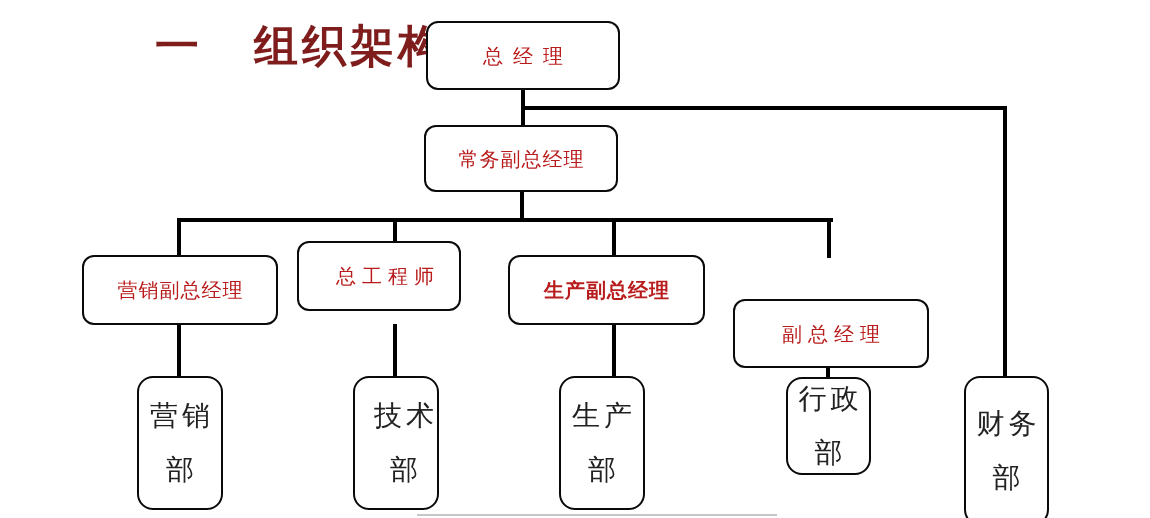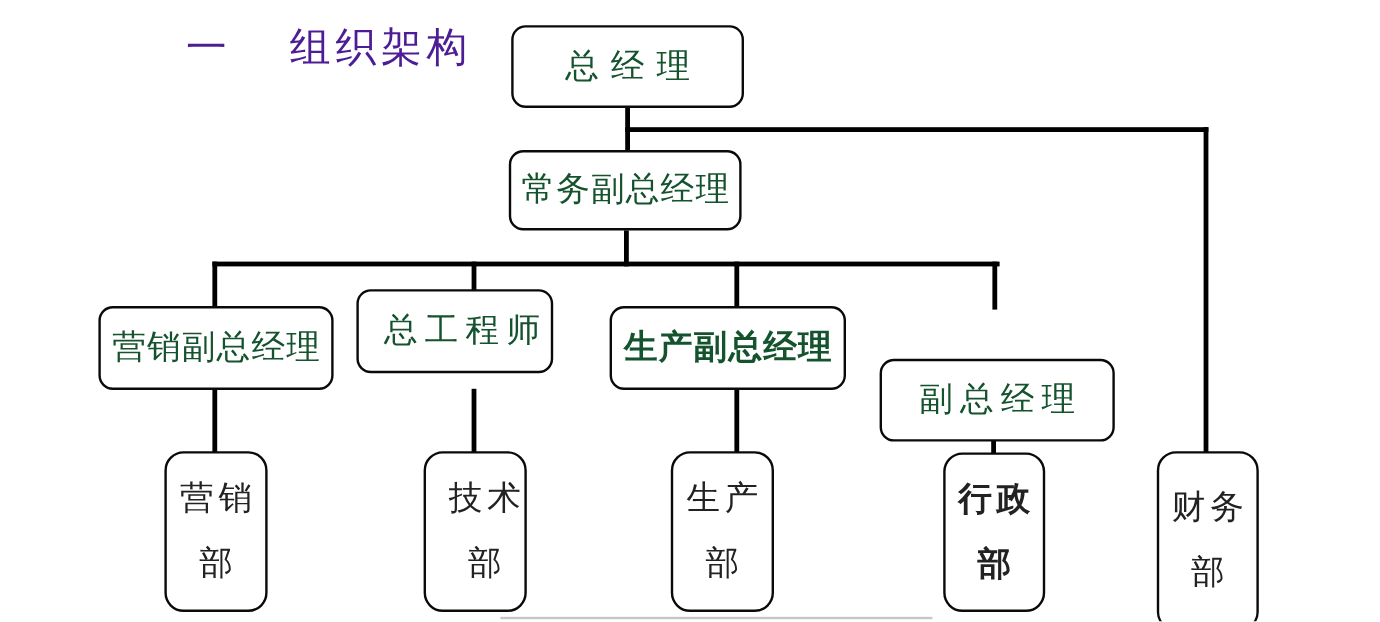--- a/index.html
+++ b/index.html
@@ -14,25 +14,25 @@
     background: #ffffff;
     overflow: hidden;
     font-family: "Liberation Serif", "DejaVu Serif", serif;
     color: #1c1c1c;
   }
   
   .section-title {
     position: absolute;
     left: 155px;
     top: 17px;
-    font-size: 34px;
-    font-weight: 400;
+    font-size: 44px;
+    font-weight: 700;
     letter-spacing: 4px;
     white-space: nowrap;
-    color: #4c1d95;
+    color: #7f1d1d;
   }
   .section-title .num { display: inline-block; }
   .section-title .txt { display: inline-block; margin-left: 36px; }
 
   
   .ln {
     position: absolute;
     background: #000000;
   }
 
@@ -42,23 +42,23 @@
     box-sizing: border-box;
     border: 2px solid #0a0a0a;
     border-radius: 12px;
     background: #ffffff;
     display: flex;
     align-items: center;
     justify-content: center;
     text-align: center;
   }
   .node .node-label {
-    font-size: 28px;
+    font-size: 20px;
     line-height: 1;
-    color: #14532d;
+    color: #b91c1c;
     white-space: nowrap;
   }
   .ls-wide  { letter-spacing: 10px; margin-right: -10px; }
   .ls-mid   { letter-spacing: 6px;  margin-right: -6px; }
   .ls-tight { letter-spacing: 1px;  margin-right: -1px; }
 
   
   .node.dept {
     border-width: 2.5px;
     border-radius: 16px;
@@ -136,21 +136,21 @@
     <span class="dept-line">部</span>
   </div>
   <div class="node dept" style="left:353px; top:376px; width:86px; height:134px;padding-left:16px;">
     <span class="dept-line">技术</span>
     <span class="dept-line">部</span>
   </div>
   <div class="node dept" style="left:559px; top:376px; width:86px; height:134px;">
     <span class="dept-line">生产</span>
     <span class="dept-line">部</span>
   </div>
-  <div class="node dept" style="left:786px; top:377px; width:85px; height:133px;font-weight:bold;">
+  <div class="node dept" style="left:786px; top:377px; width:85px; height:98px;">
     <span class="dept-line">行政</span>
     <span class="dept-line">部</span>
   </div>
   <div class="node dept" style="left:964px; top:376px; width:85px; height:150px;">
     <span class="dept-line">财务</span>
     <span class="dept-line">部</span>
   </div>
 
   <div class="page-artifact"></div>
 

